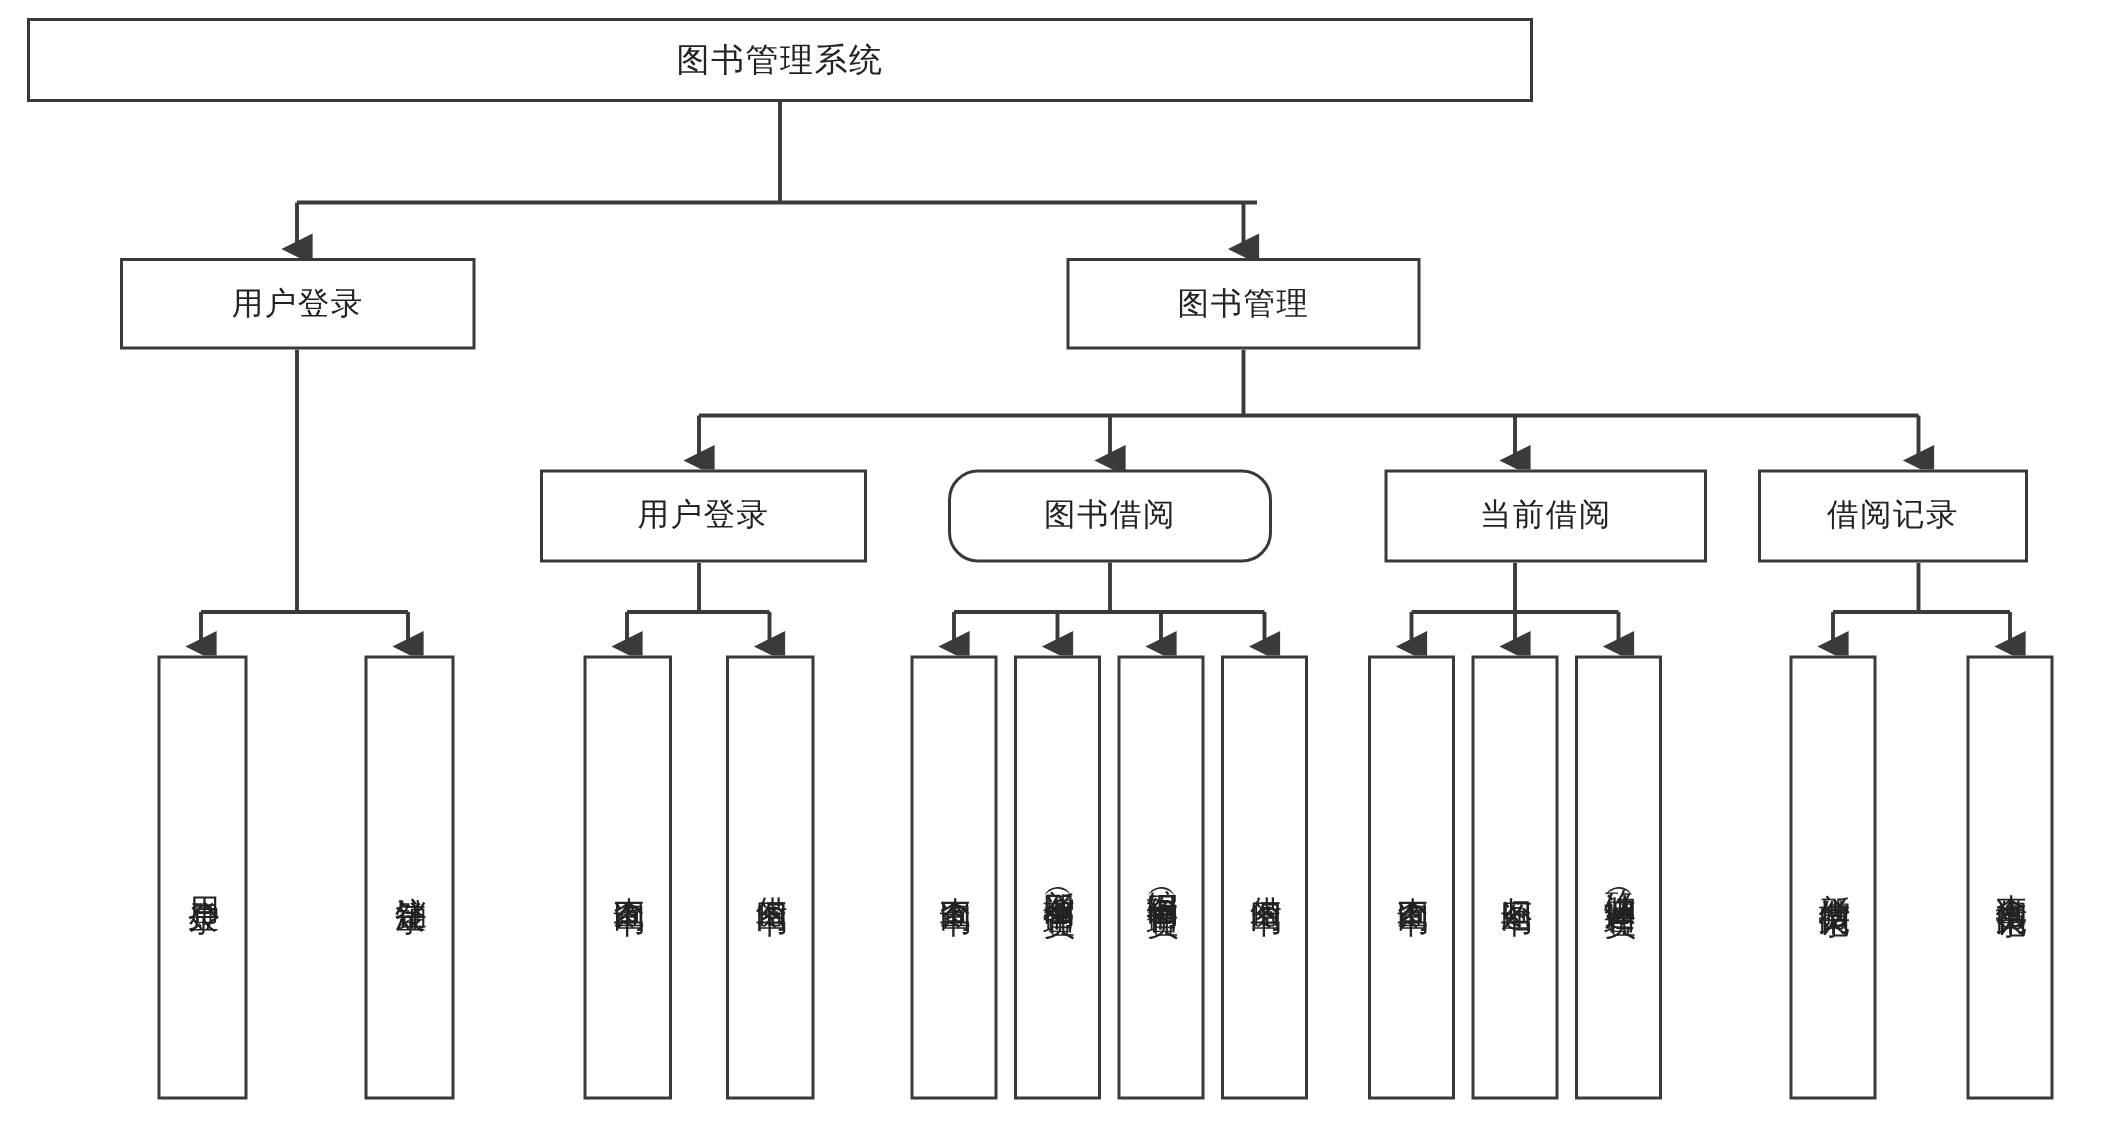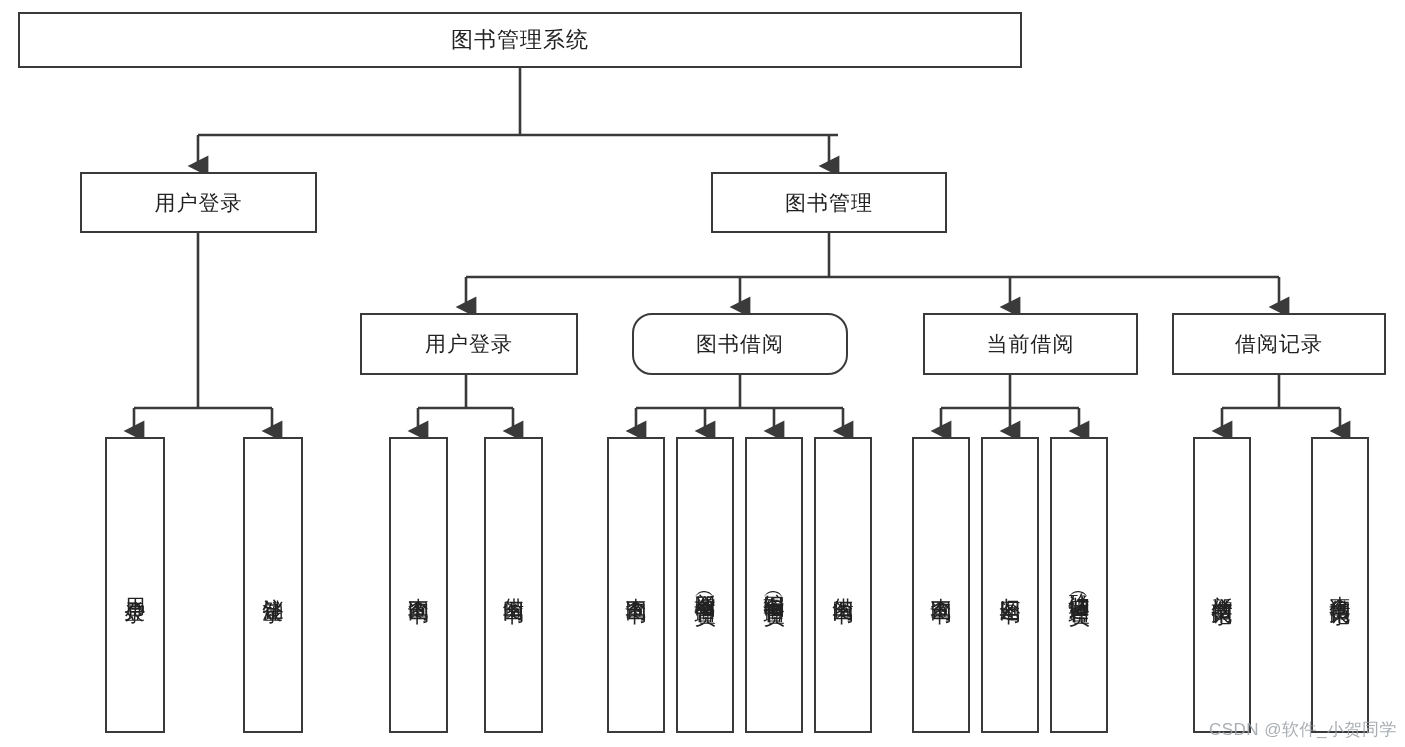--- a/index.html
+++ b/index.html
@@ -138,21 +138,21 @@
 
   <div class="node horiz" style="left:360px; top:313px; width:218px; height:62px;">
     <span>用户登录</span>
   </div>
   <div class="node horiz" style="left:632px; top:313px; width:216px; height:62px;border-radius:20px;">
     <span>图书借阅</span>
   </div>
   <div class="node horiz" style="left:903px; top:313px; width:215px; height:62px;margin-left:20px;">
     <span>当前借阅</span>
   </div>
-  <div class="node horiz" style="left:1172px; top:313px; width:214px; height:62px;">
+  <div class="node horiz" style="left:1172px; top:313px; width:180px; height:62px;">
     <span>借阅记录</span>
   </div>
 
   <div class="node vert" style="left:105px; top:437px; width:60px; height:296px;">
     <span>用户登录</span>
   </div>
   <div class="node vert" style="left:243px; top:437px; width:60px; height:296px;">
     <span>注销登录</span>
   </div>
 
@@ -186,15 +186,14 @@
     <span>确认归还（管理员）</span>
   </div>
 
   <div class="node vert" style="left:1193px; top:437px; width:58px; height:296px;">
     <span>新增借阅记录</span>
   </div>
   <div class="node vert" style="left:1311px; top:437px; width:58px; height:296px;">
     <span>查询借阅记录</span>
   </div>
 
-  <div class="watermark">CSDN @软件_小贺同学</div>
 
 </div>
 
 </body></html>

